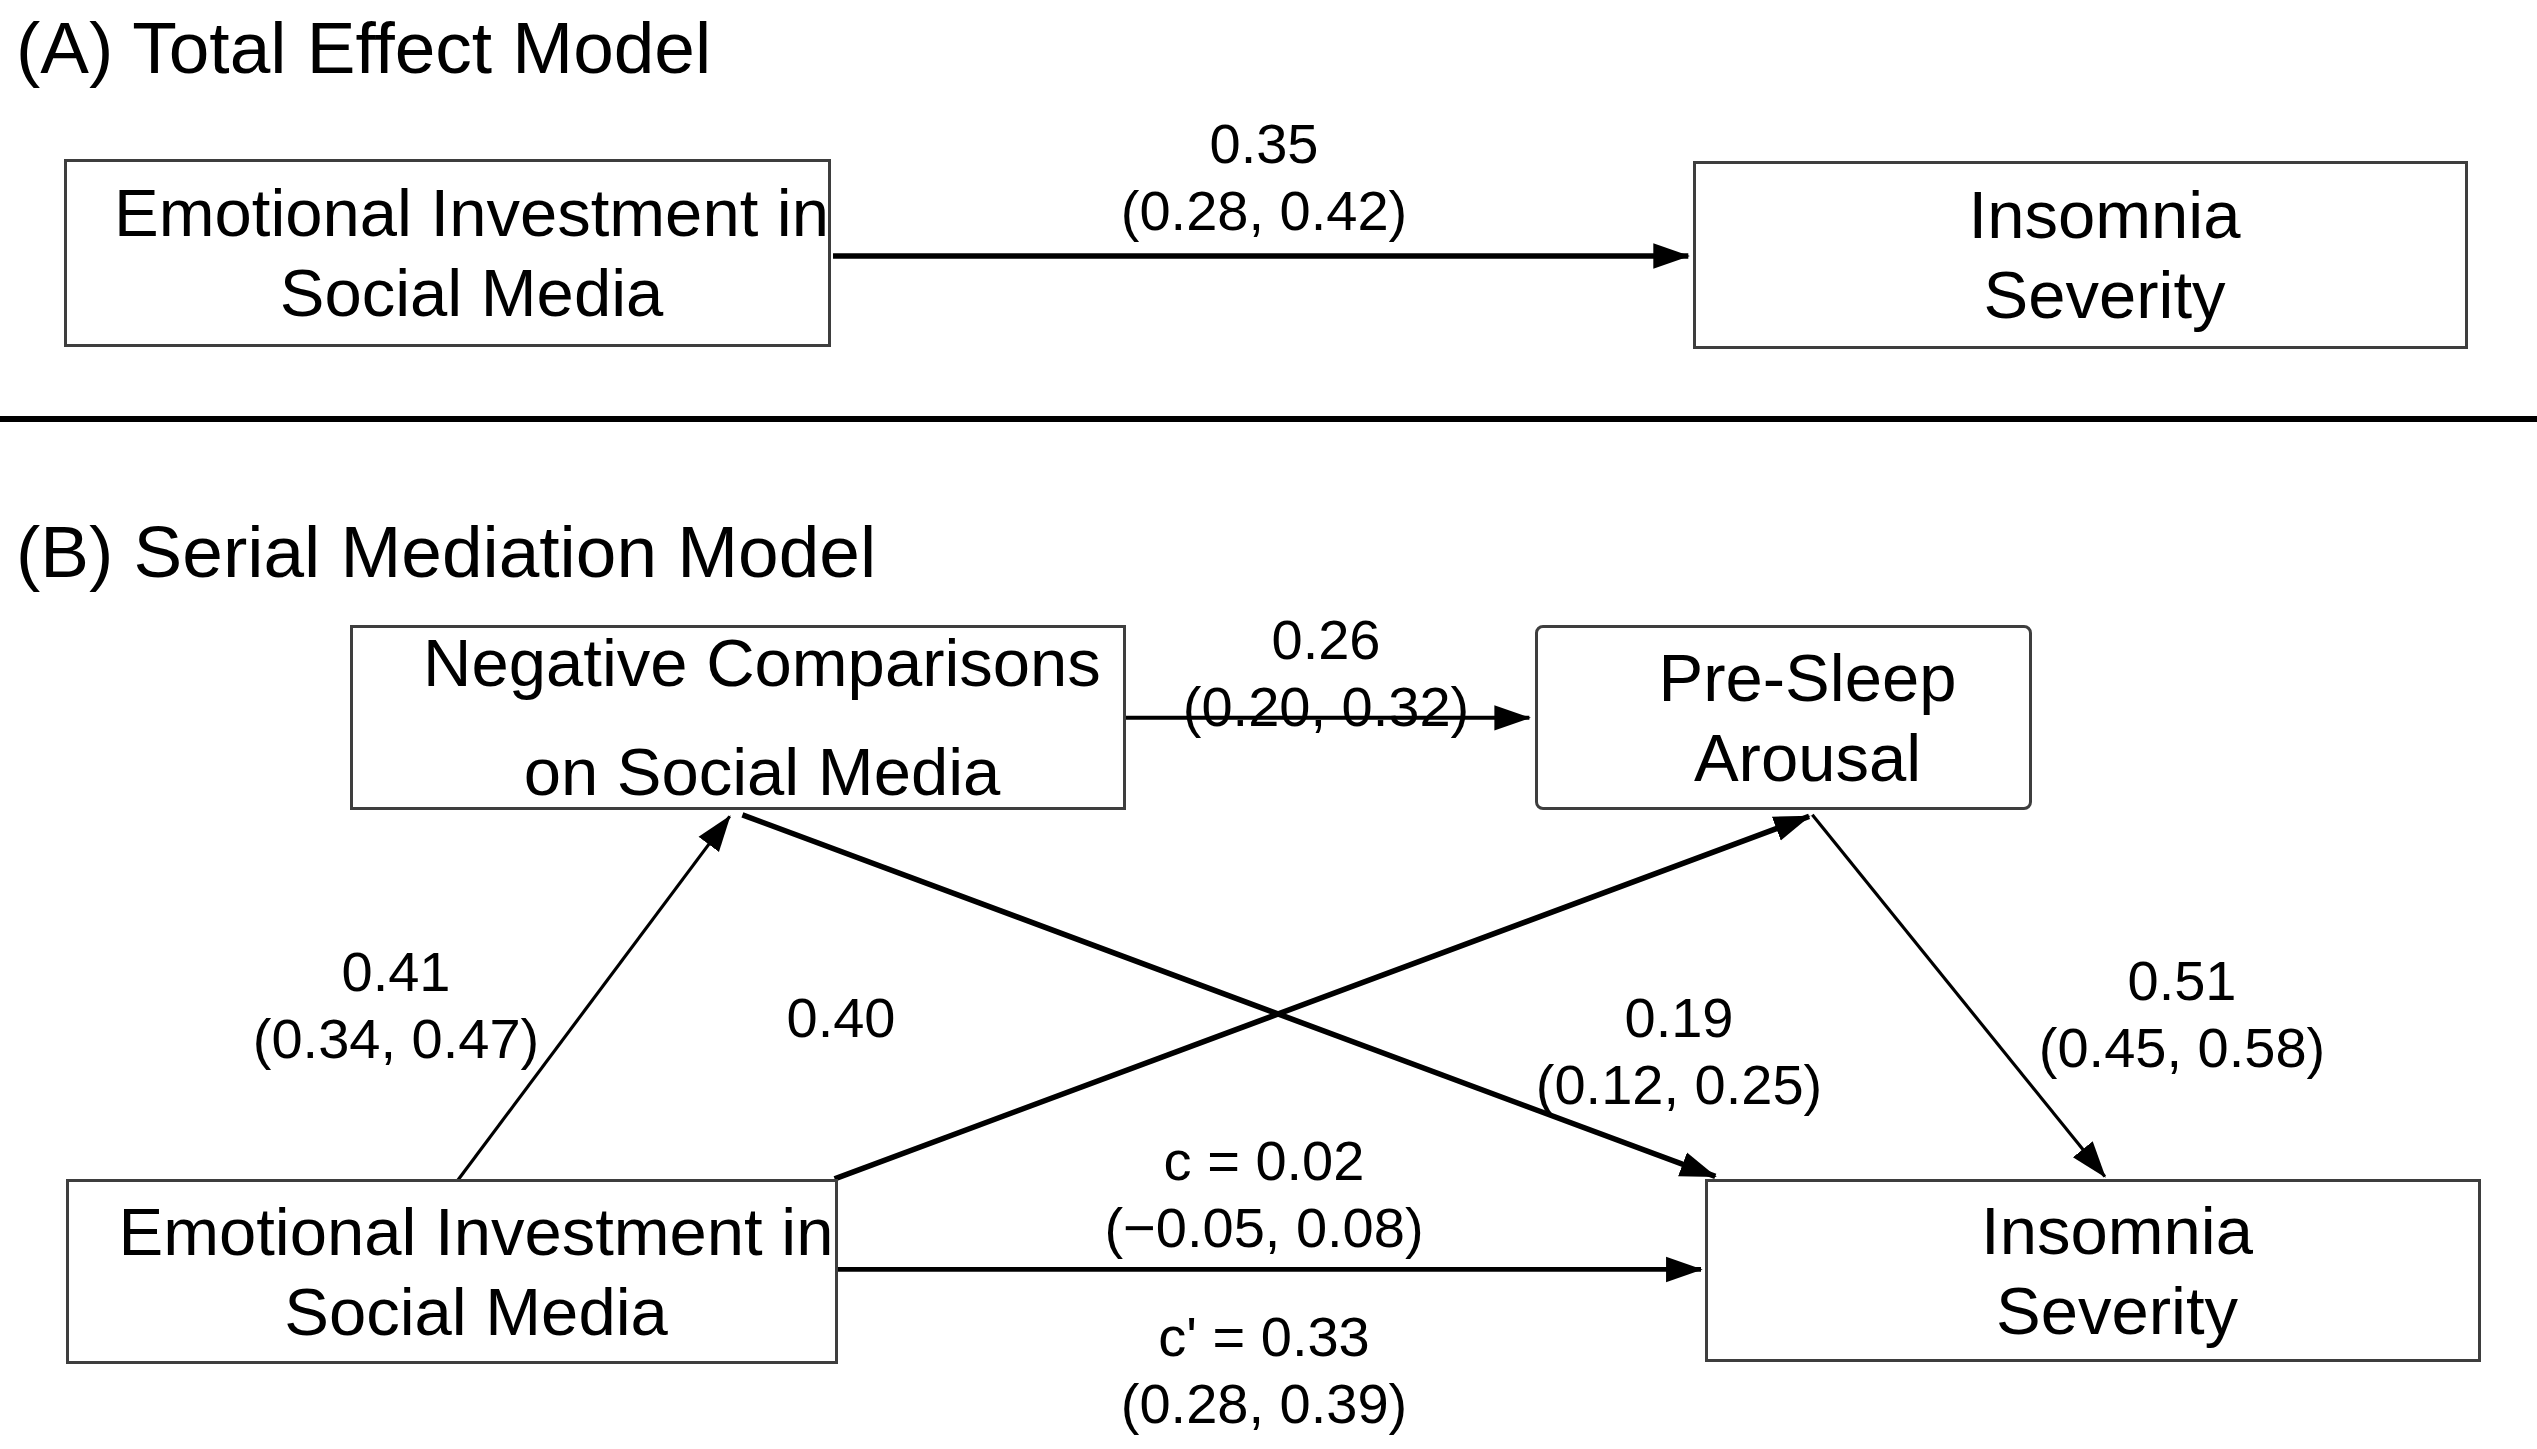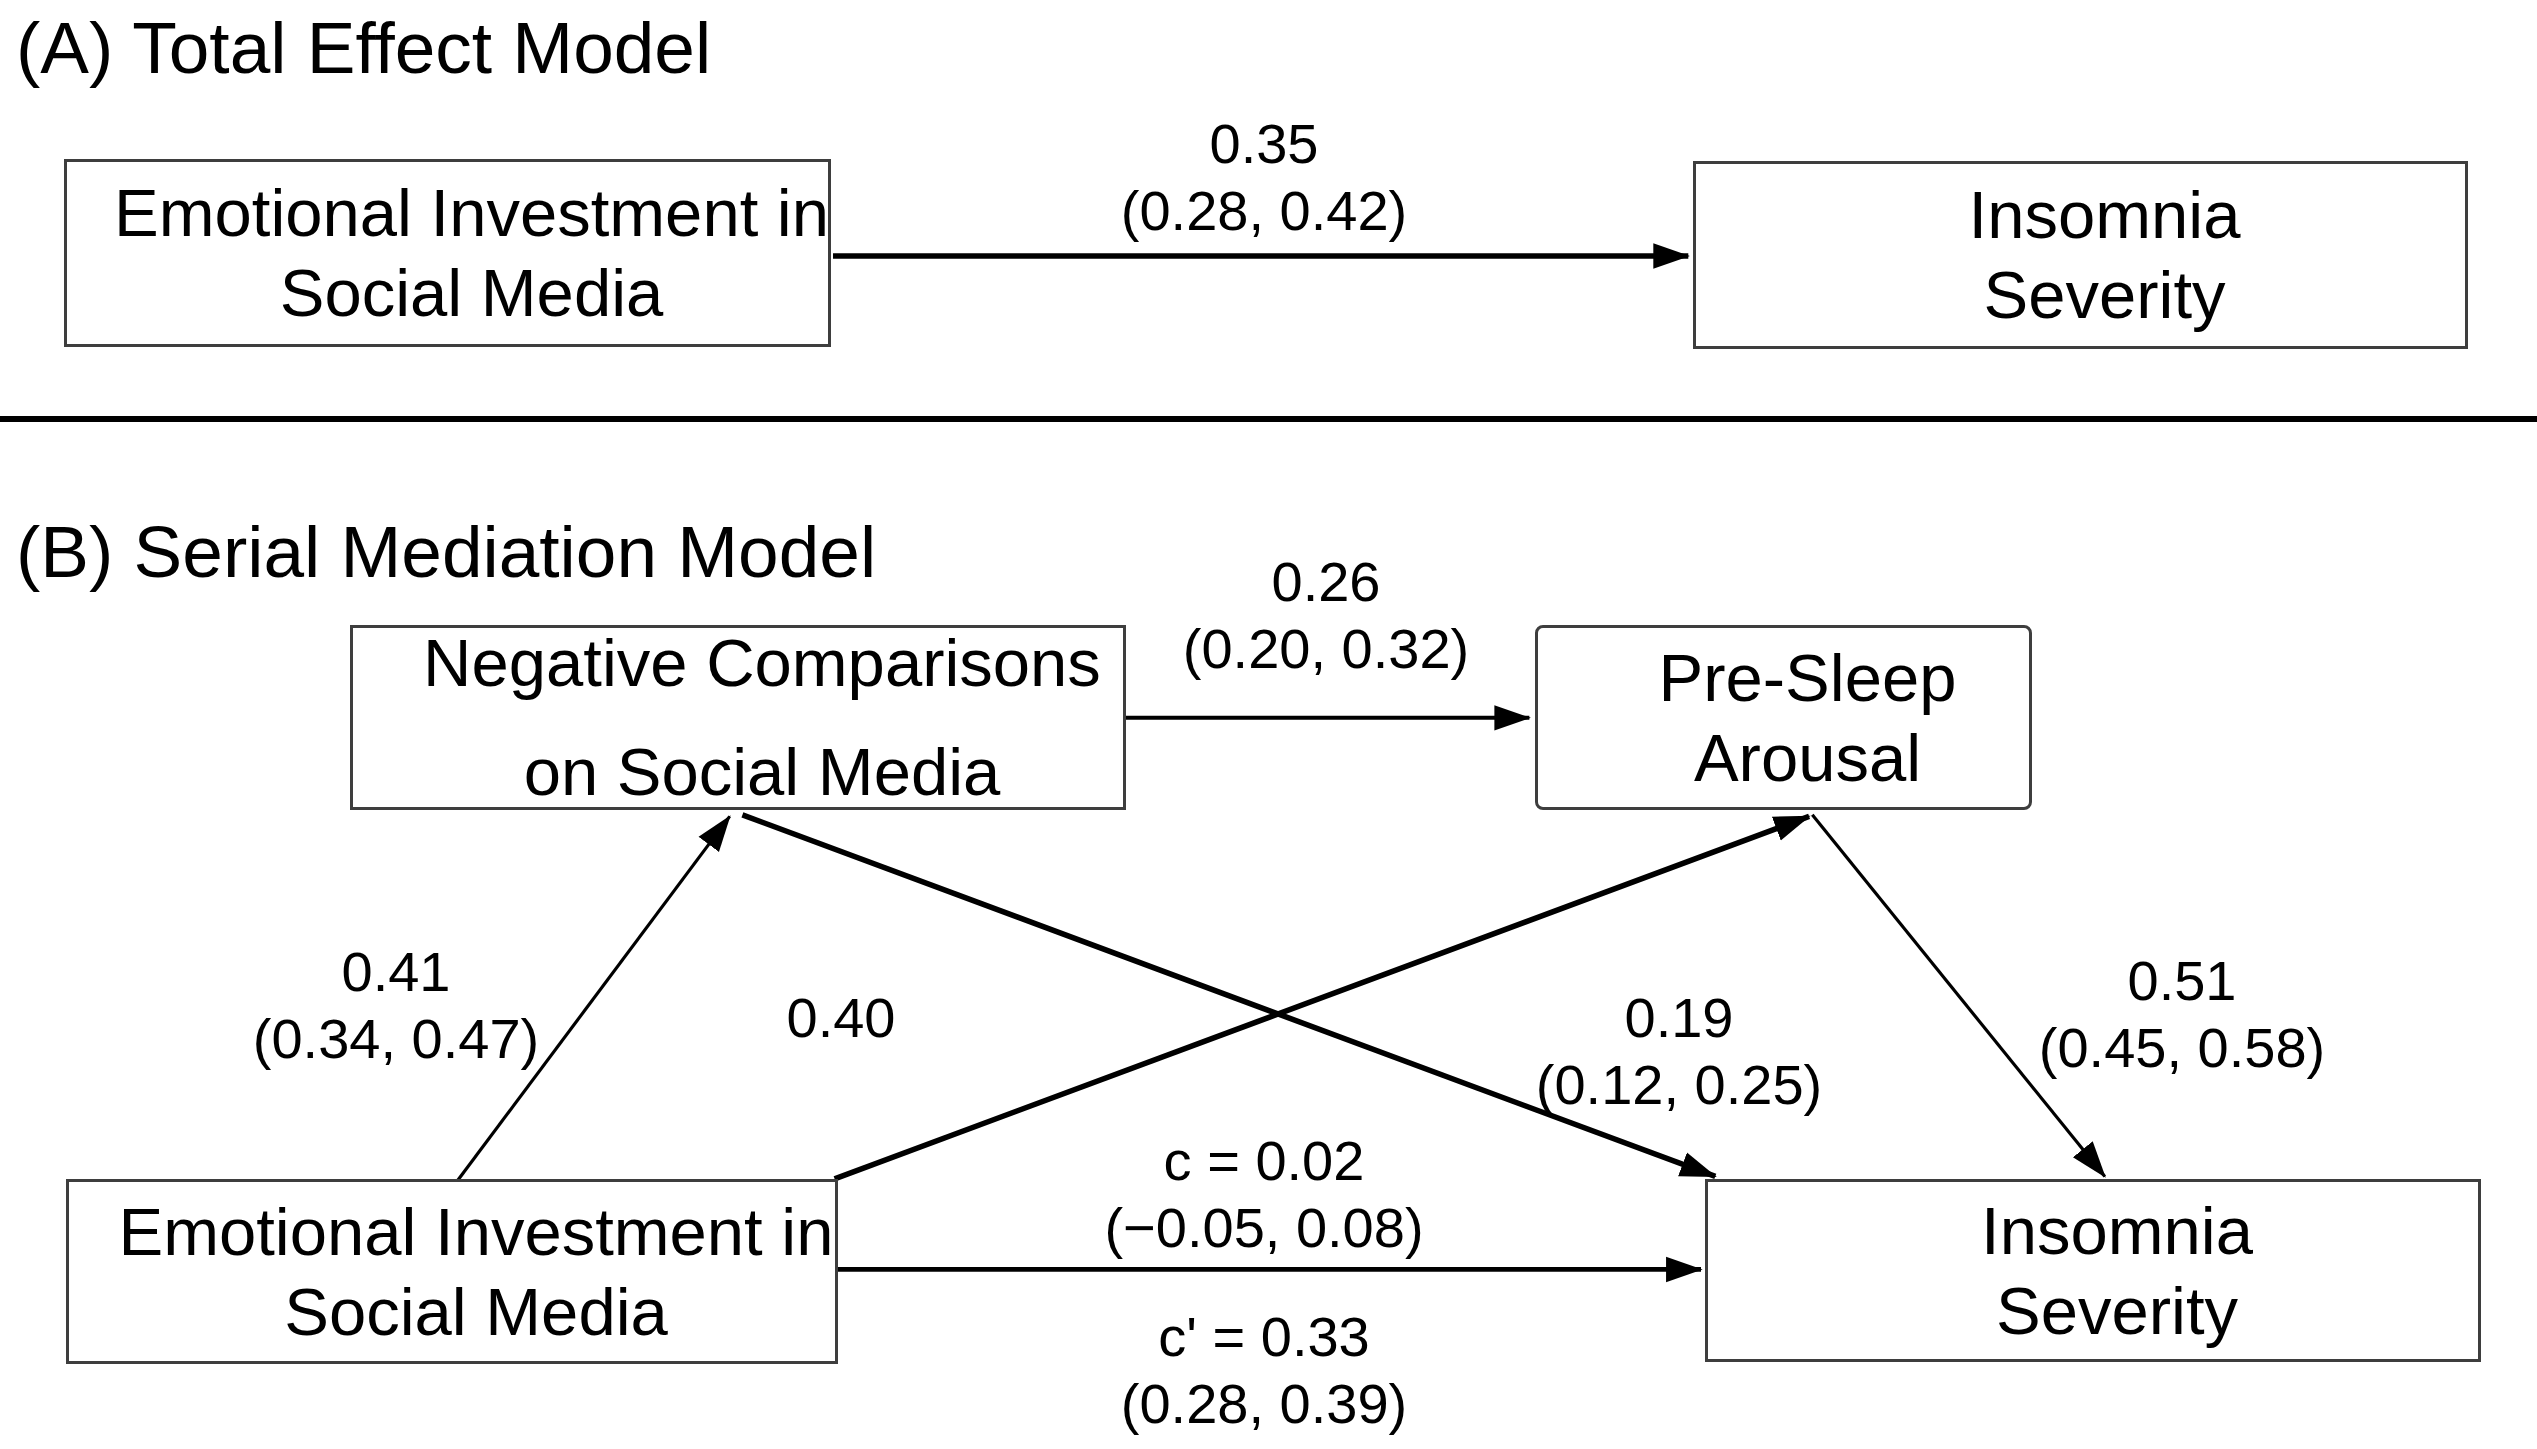--- a/index.html
+++ b/index.html
@@ -121,21 +121,21 @@
   <div class="node-box" style="left:66px; top:1179px; width:772px; height:185px;">
     <div class="node-line">Emotional Investment in</div>
     <div class="node-line">Social Media</div>
   </div>
 
   <div class="node-box" style="left:1705px; top:1179px; width:776px; height:183px;">
     <div class="node-line">Insomnia</div>
     <div class="node-line">Severity</div>
   </div>
 
-  <div class="path-label" style="left:1008px; top:548px;">
+  <div class="path-label" style="left:1008px; top:606px;">
     <div class="val">0.26</div>
     <div class="ci">(0.20, 0.32)</div>
   </div>
 
   <div class="path-label" style="left:78px; top:938px;">
     <div class="val">0.41</div>
     <div class="ci">(0.34, 0.47)</div>
   </div>
 
   <div class="path-label" style="left:523px; top:984px;">

